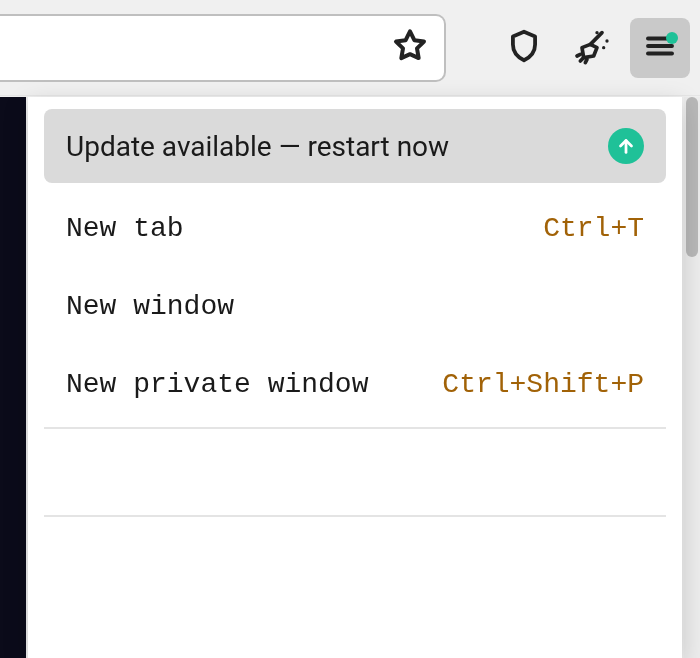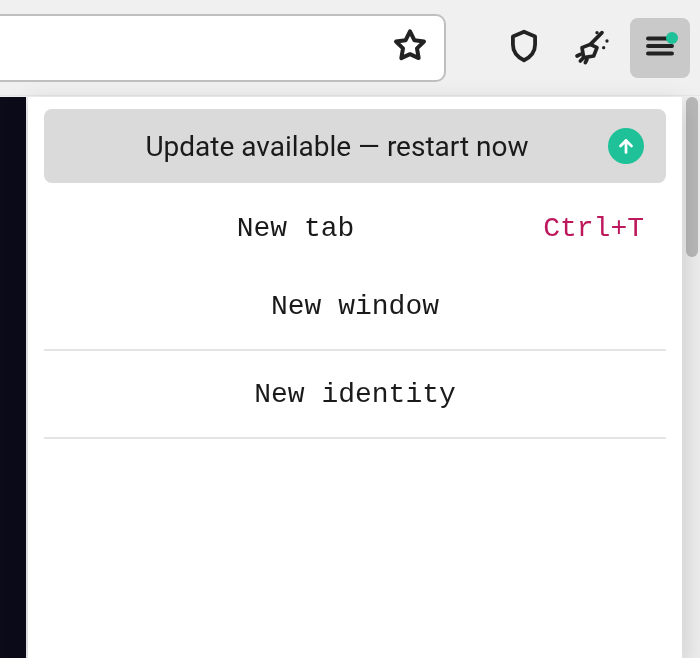--- a/index.html
+++ b/index.html
@@ -93,22 +93,22 @@
   .menu-item {
     display: flex; align-items: center; justify-content: space-between;
     height: 78px;
     padding: 0 22px;
     font-size: 28px;
     color: #1a1a1a;
     cursor: pointer;
     white-space: nowrap;
     font-family: Liberation Mono, monospace;
   }
-  .menu-label { flex: 1; text-align: center; }
-  .menu-shortcut { color: #be185d; font-size: 28px; padding-left: 18px; }
+  .menu-label { flex: 1; text-align: left; }
+  .menu-shortcut { color: #a16207; font-size: 28px; padding-left: 18px; }
   .menu-sep {
     border: none; border-top: 2px solid #e4e4e4;
     margin: 4px 0;
   }
 </style>
 </head>
 <body>
 
 <div class="viewport">
 
@@ -183,25 +183,28 @@
         </span>
       </div>
 
       <div class="menu-item">
         <span class="menu-label">New tab</span>
         <span class="menu-shortcut">Ctrl+T</span>
       </div>
       <div class="menu-item">
         <span class="menu-label">New window</span>
       </div>
+      <div class="menu-item">
+        <span class="menu-label">New private window</span>
+        <span class="menu-shortcut">Ctrl+Shift+P</span>
+      </div>
 
       <hr class="menu-sep">
 
       <div class="menu-item">
-        <span class="menu-label">New identity</span>
       </div>
 
       <hr class="menu-sep">
 
     </div>
   </div>
 
 </div>
 
 </body></html>

